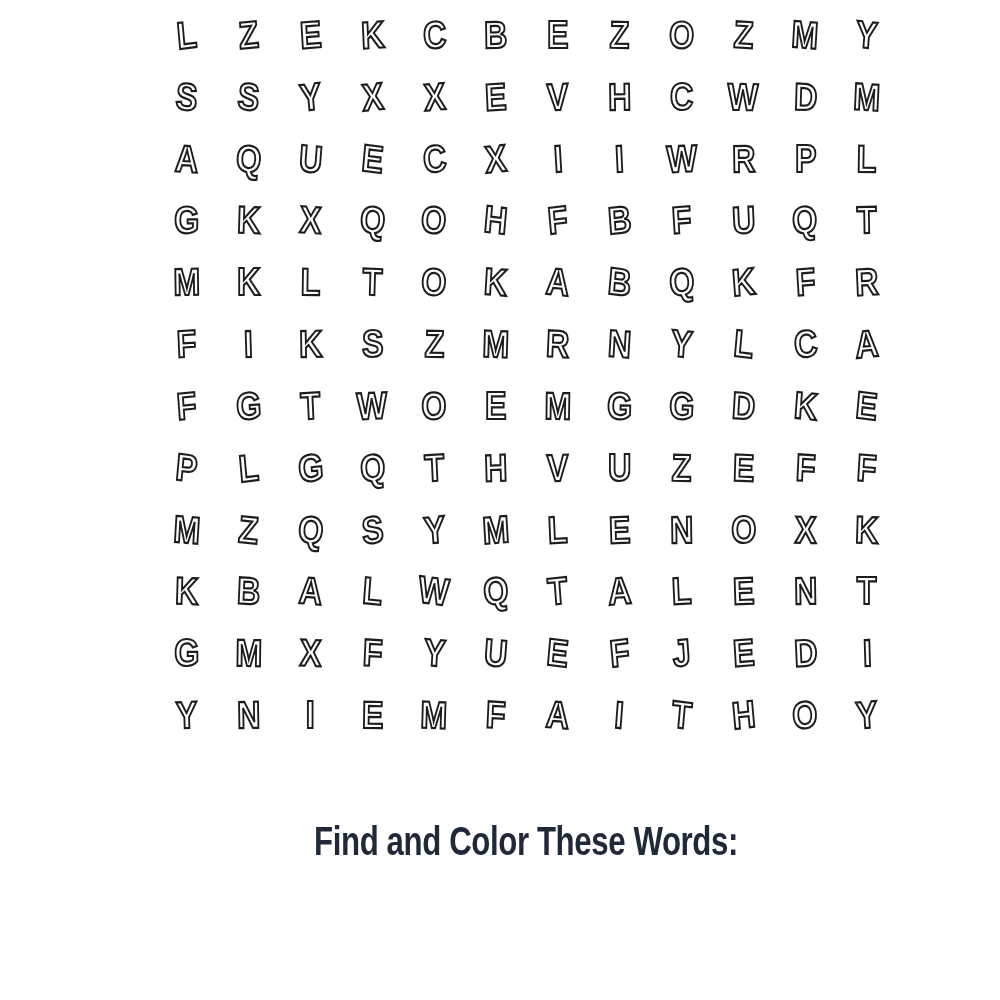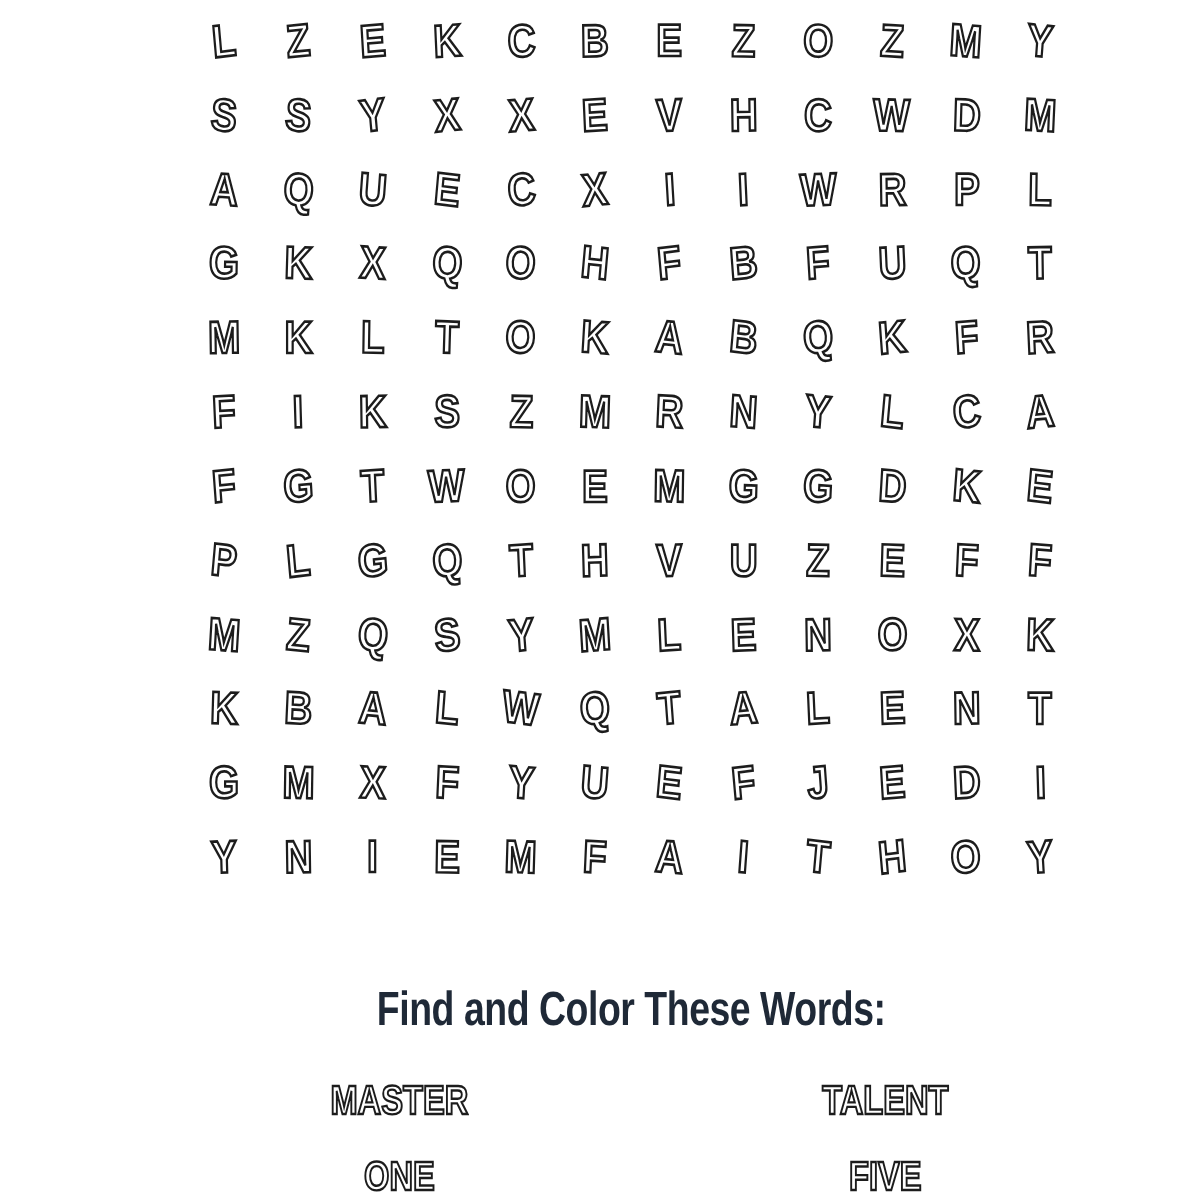--- a/index.html
+++ b/index.html
@@ -477,20 +477,14 @@
       <div class="cell">
         <span class="letter" style="transform: scaleX(0.85) rotate(-5deg);">O</span>
       </div>
       <div class="cell">
         <span class="letter" style="transform: scaleX(0.85) rotate(-4deg);">Y</span>
       </div>
     </div>
 
   <h1 class="heading">Find and Color These Words:</h1>
 
-  <div class="words" id="words">
-      <span class="word">MASTER</span>
-      <span class="word">TALENT</span>
-      <span class="word">ONE</span>
-      <span class="word">FIVE</span>
-    </div>
 
 </div>
 
 </body></html>

